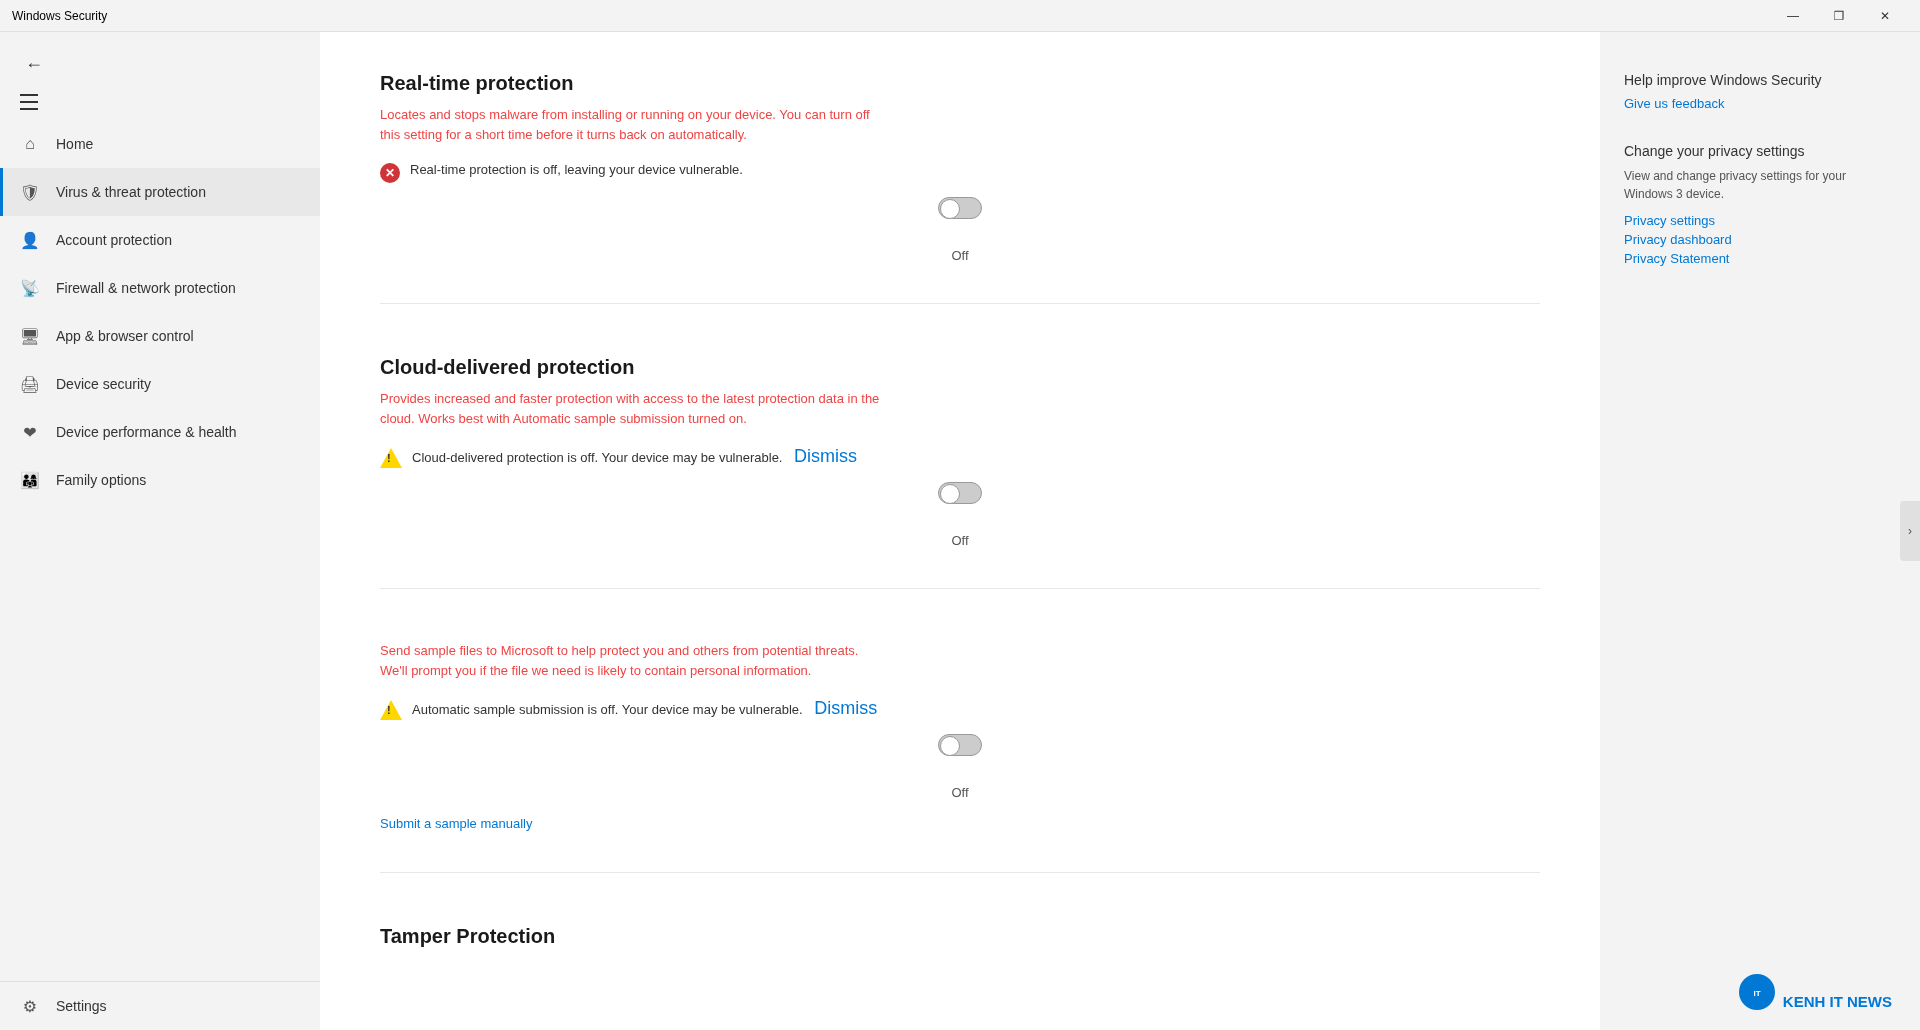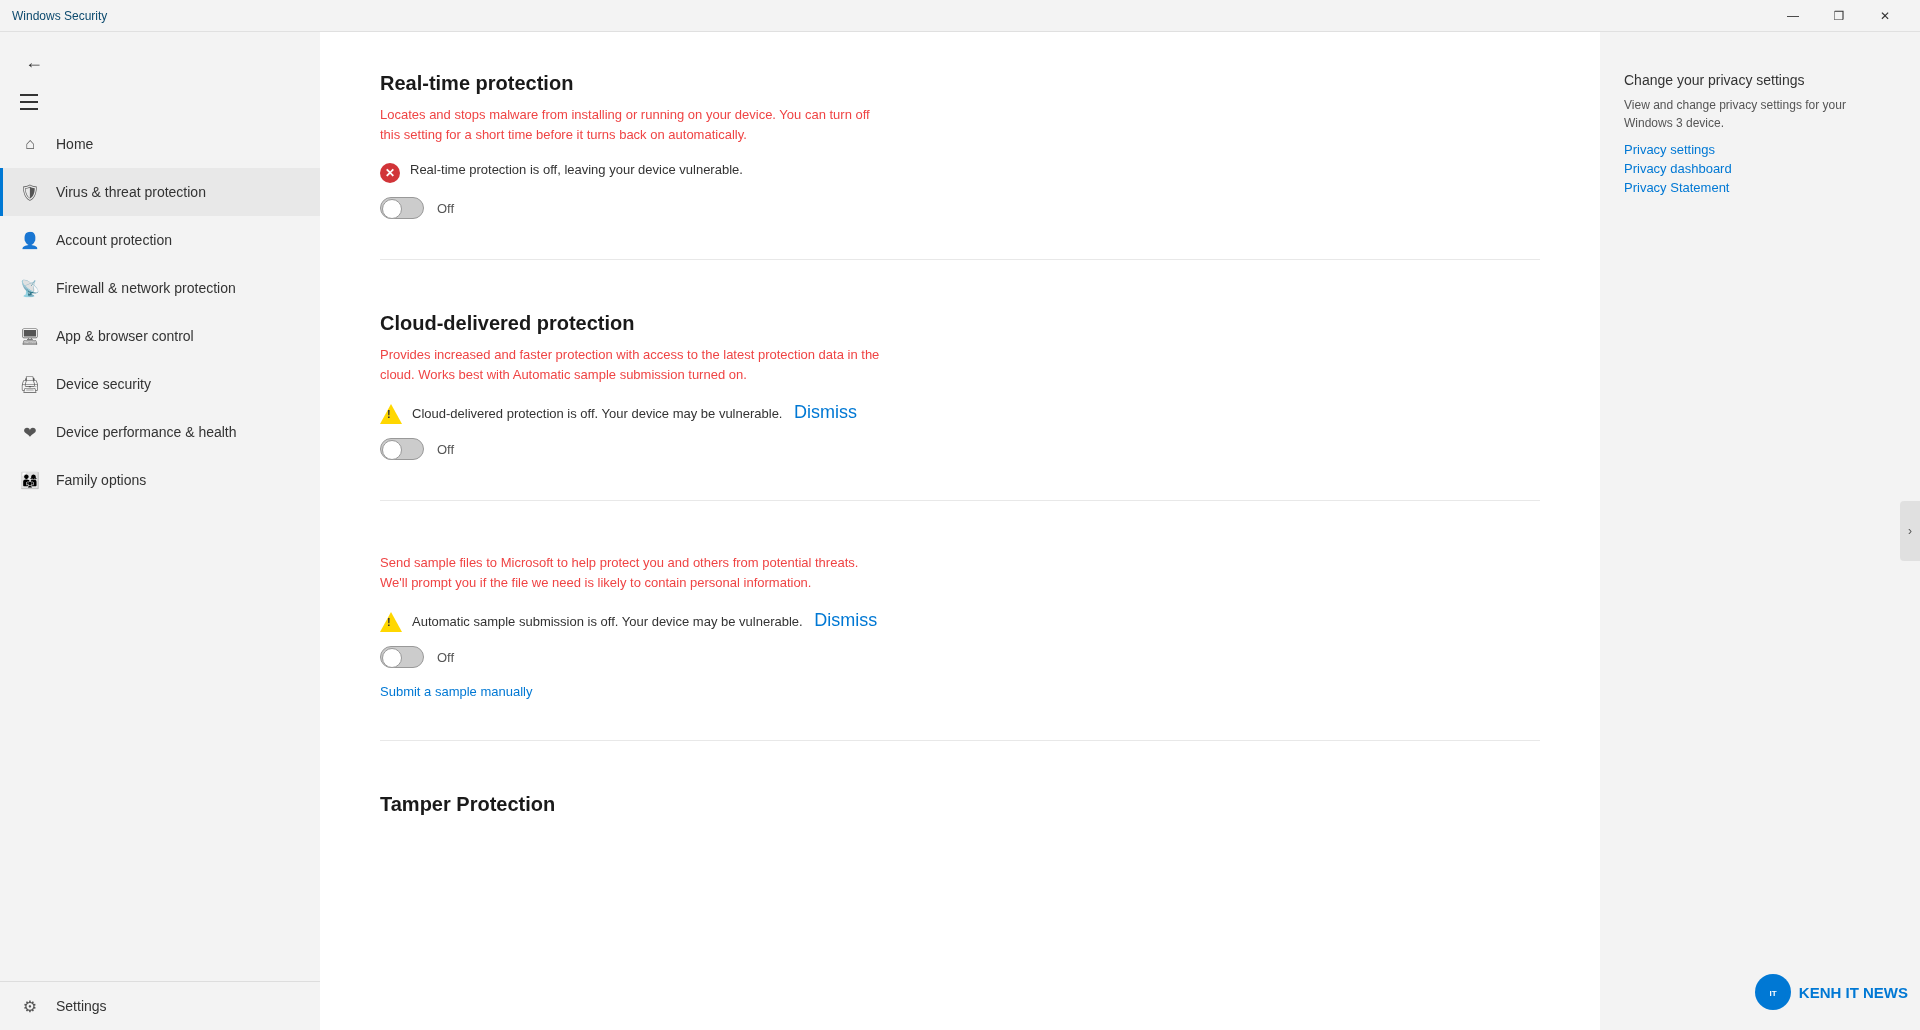--- a/index.html
+++ b/index.html
@@ -10,21 +10,21 @@
       background: #f3f3f3;
       height: 32px;
       display: flex;
       align-items: center;
       padding: 0 12px;
       border-bottom: 1px solid #e0e0e0;
       flex-shrink: 0;
     }
     .titlebar-title {
       font-size: 12px;
-      color: #0c4a6e;
+      color: #000000;
       flex: 1;
     }
     .titlebar-controls {
       display: flex;
       gap: 0;
     }
     .titlebar-btn {
       width: 46px;
       height: 32px;
       display: flex;
@@ -204,21 +204,22 @@
       cursor: pointer;
       text-decoration: none;
       white-space: nowrap;
       margin-left: 8px;
     }
 
     
     .toggle-row {
       display: flex;
       align-items: center;
-      gap: 13px;
+      gap: 29px;
+      flex-direction: column;
     }
 
     .toggle {
       width: 44px;
       height: 22px;
       background: #ccc;
       border-radius: 11px;
       position: relative;
       cursor: pointer;
       border: 1px solid #999;
@@ -298,23 +299,23 @@
       justify-content: center;
       cursor: pointer;
       font-size: 12px;
       color: #555;
       border-radius: 4px 0 0 4px;
     }
 
     .kenh-logo {
       position: absolute;
       bottom: 20px;
-      right: 12px;
-      display: flex;
-      align-items: center;
+      right: 28px;
+      display: flex;
+      align-items: flex-end;
       gap: 8px;
     }
     .kenh-logo-icon {
       width: 36px;
       height: 36px;
       border-radius: 50%;
       background: #0078d4;
       display: flex;
       align-items: center;
       justify-content: center;
@@ -446,20 +447,24 @@
       <a class="submit-link">Submit a sample manually</a>
     </div>
 
     <div class="section">
       <div class="section-title">Tamper Protection</div>
     </div>
 
   </div>
 
   <div class="right-panel">
+    <div class="right-section">
+      <div class="right-title">Help improve Windows Security</div>
+      <a class="right-link">Give us feedback</a>
+    </div>
 
     <div class="right-section">
       <div class="right-title">Change your privacy settings</div>
       <div class="right-desc">View and change privacy settings for your Windows 3 device.</div>
       <a class="right-link">Privacy settings</a>
       <a class="right-link">Privacy dashboard</a>
       <a class="right-link">Privacy Statement</a>
     </div>
 
     <div class="collapse-btn">

